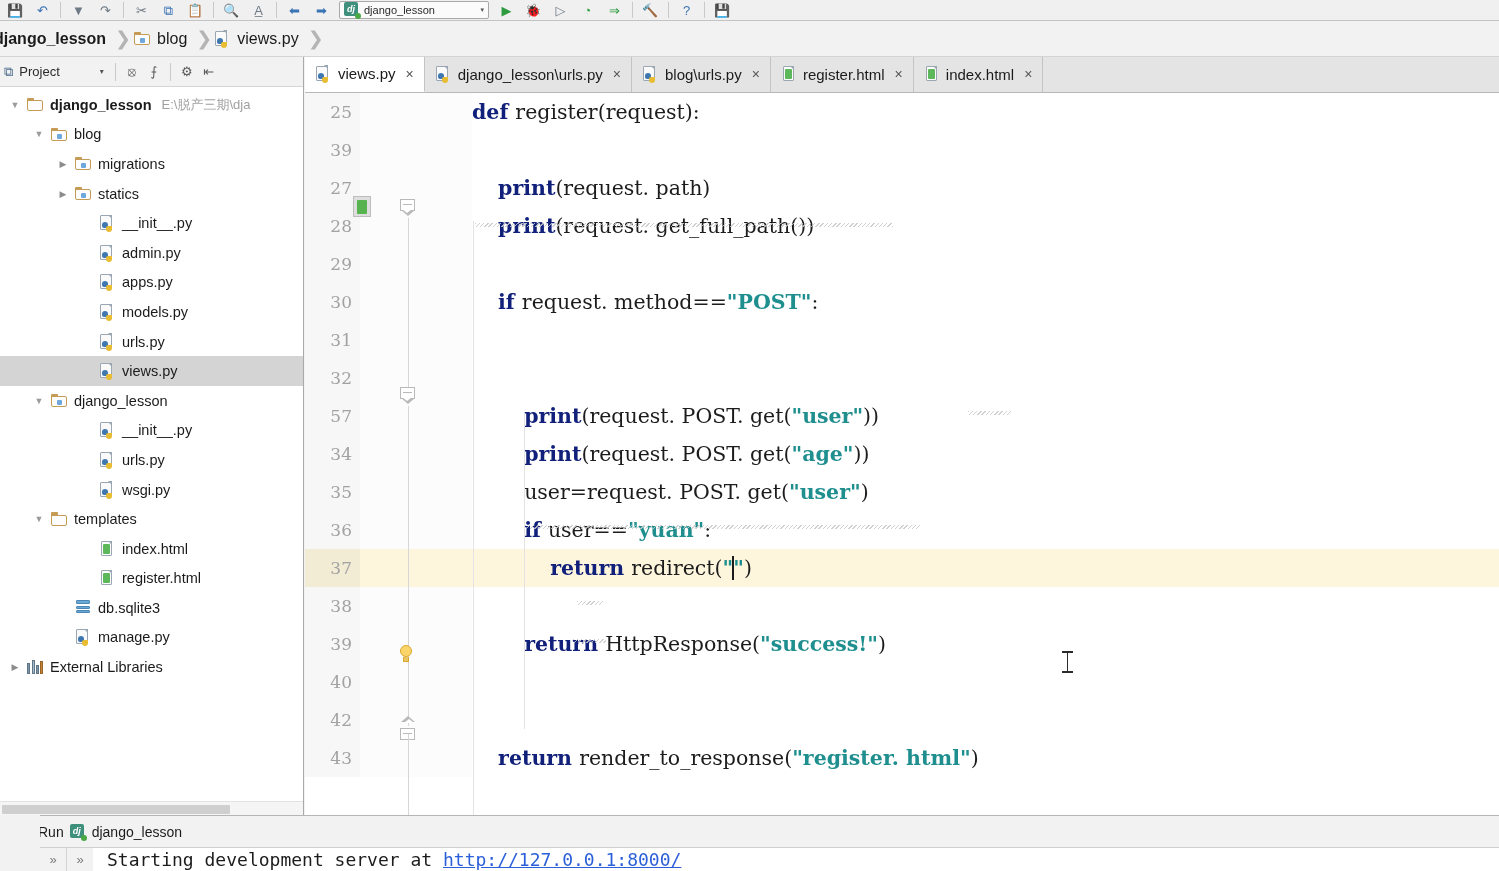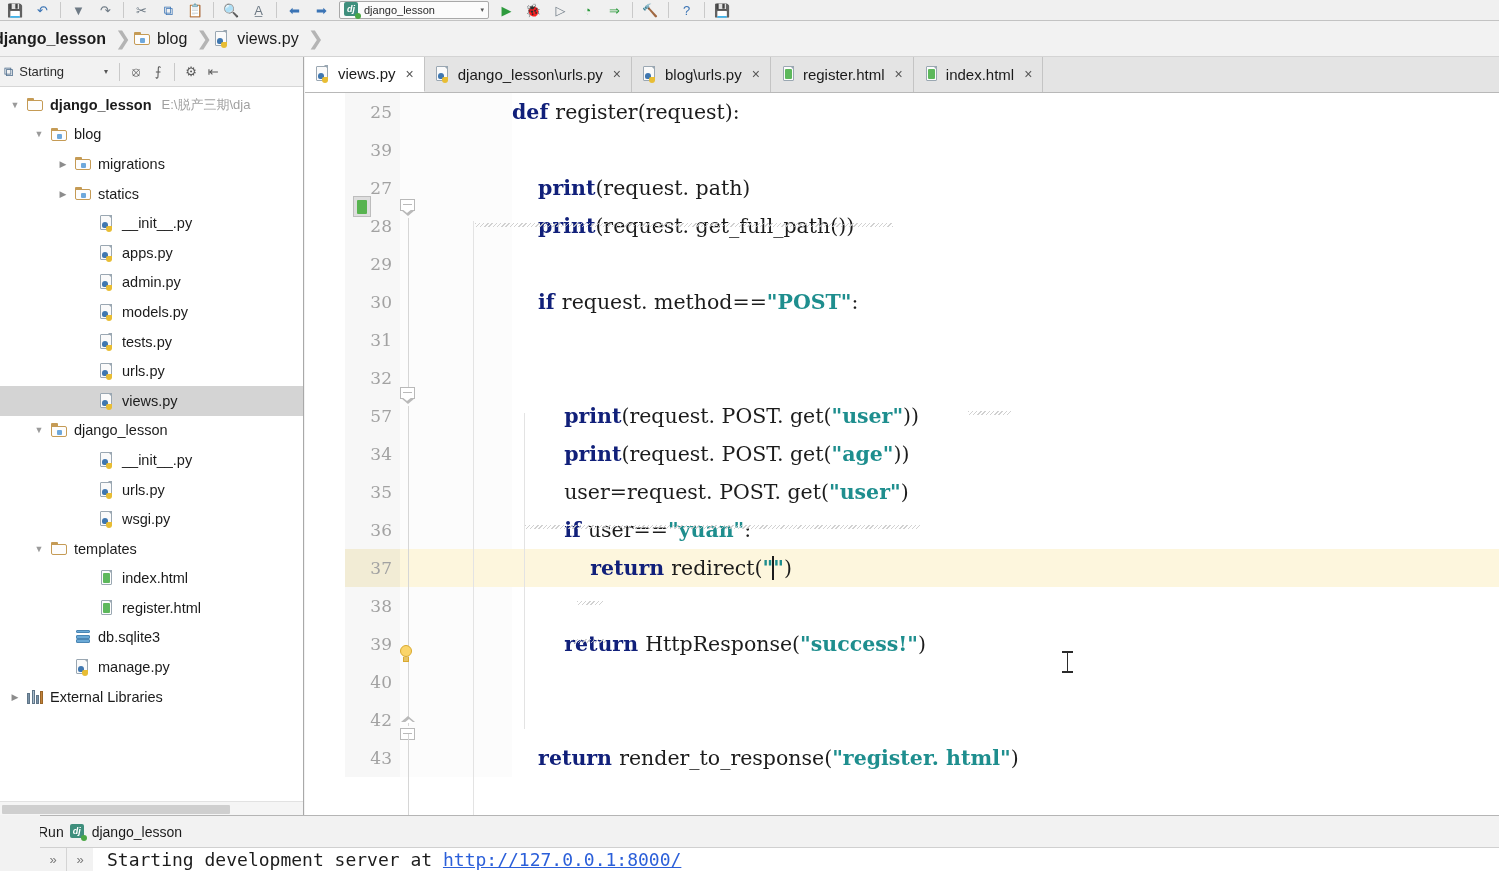--- a/index.html
+++ b/index.html
@@ -206,21 +206,20 @@
     border-right: 1px solid #c4c4c4;
     background: #e4e4e4;
     white-space: nowrap;
   }
   .tab.active { background: #ffffff; border-bottom: 1px solid #ffffff; }
   .tab .tabclose { font-size: 14px; color: #555; margin-left: 3px; }
 
   #code-wrap {
     position: relative; height: 722px; overflow: hidden;
     background: #ffffff;
-    padding-left: 40px;
   }
   .crow {
     position: relative; height: 38px; display: flex; align-items: center;
   }
   .crow.hl { background: #fdf6dd; }
   .gutter-num {
     position: absolute; left: 0; top: 0; width: 55px; height: 38px;
     display: flex; align-items: center; justify-content: flex-end;
     padding-right: 8px;
     font-family: "DejaVu Serif", serif;
@@ -470,21 +469,21 @@
         <b></b>
       </span>
     <span>views.py</span>
   </div>
   <div class="crumb-sep">❯</div>
 </div>
 
 <div id="project-panel">
   <div id="project-header">
     <span style="font-size:13px;color:#4a6a8a;">⧉</span>
-    <span class="ph-label">Starting</span>
+    <span class="ph-label">Project</span>
     <span class="ph-caret">▾</span>
     <div class="ph-sep"></div>
     <div class="ph-btn">⦻</div>
     <div class="ph-btn">⨍</div>
     <div class="ph-sep"></div>
     <div class="ph-btn">⚙</div>
     <div class="ph-btn">⇤</div>
   </div>
   <div id="tree">
       <div class="trow">
@@ -541,54 +540,43 @@
       </div>
       <div class="trow">
         <span style="width: 78px; flex: 0 0 auto;"></span>
         <span class="arrow"></span>
         <span class="ticon">
           <span class="ic-py">
             <i></i>
             <b></b>
           </span>
         </span>
+        <span class="tlabel">admin.py</span>
+      </div>
+      <div class="trow">
+        <span style="width: 78px; flex: 0 0 auto;"></span>
+        <span class="arrow"></span>
+        <span class="ticon">
+          <span class="ic-py">
+            <i></i>
+            <b></b>
+          </span>
+        </span>
         <span class="tlabel">apps.py</span>
       </div>
       <div class="trow">
         <span style="width: 78px; flex: 0 0 auto;"></span>
         <span class="arrow"></span>
         <span class="ticon">
           <span class="ic-py">
             <i></i>
             <b></b>
           </span>
         </span>
-        <span class="tlabel">admin.py</span>
-      </div>
-      <div class="trow">
-        <span style="width: 78px; flex: 0 0 auto;"></span>
-        <span class="arrow"></span>
-        <span class="ticon">
-          <span class="ic-py">
-            <i></i>
-            <b></b>
-          </span>
-        </span>
         <span class="tlabel">models.py</span>
-      </div>
-      <div class="trow">
-        <span style="width: 78px; flex: 0 0 auto;"></span>
-        <span class="arrow"></span>
-        <span class="ticon">
-          <span class="ic-py">
-            <i></i>
-            <b></b>
-          </span>
-        </span>
-        <span class="tlabel">tests.py</span>
       </div>
       <div class="trow">
         <span style="width: 78px; flex: 0 0 auto;"></span>
         <span class="arrow"></span>
         <span class="ticon">
           <span class="ic-py">
             <i></i>
             <b></b>
           </span>
         </span>

